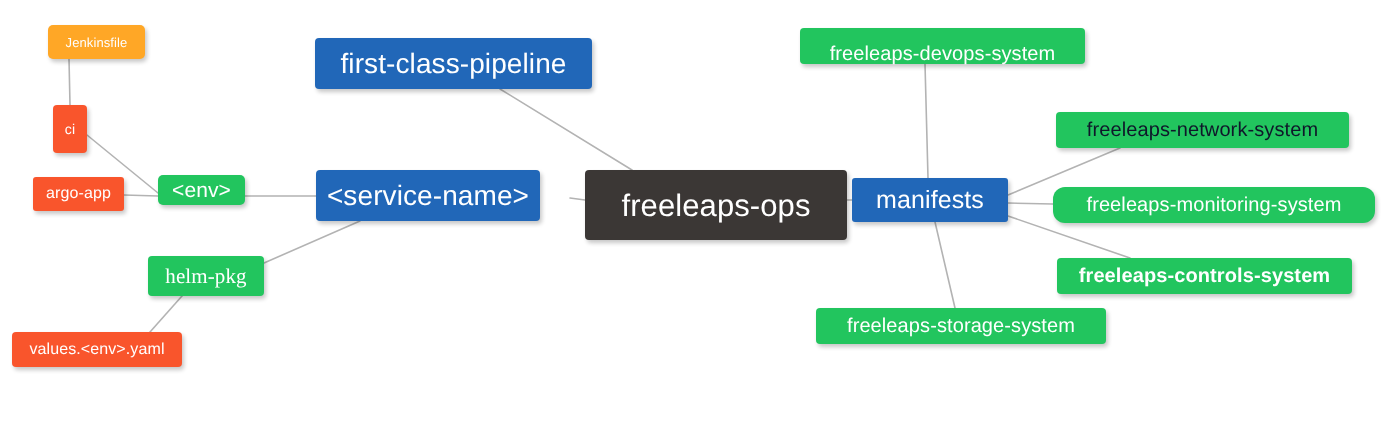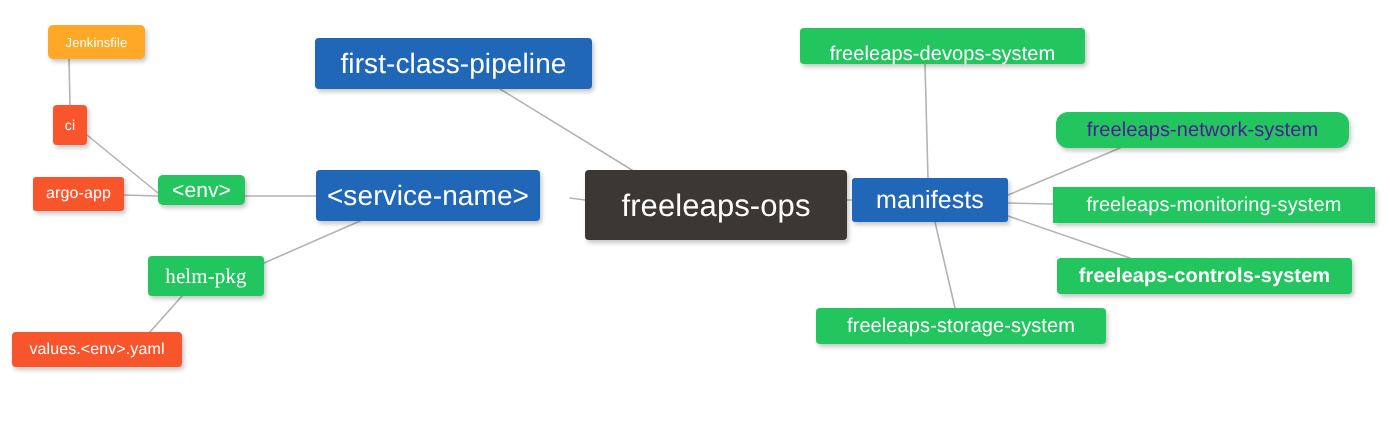--- a/index.html
+++ b/index.html
@@ -57,21 +57,21 @@
       <line x1="928" y1="178" x2="925" y2="64" stroke="#b3b3b3" stroke-width="1.6" stroke-linecap="round"></line>
       <line x1="1008" y1="195" x2="1120" y2="148" stroke="#b3b3b3" stroke-width="1.6" stroke-linecap="round"></line>
       <line x1="1008" y1="203" x2="1053" y2="204" stroke="#b3b3b3" stroke-width="1.6" stroke-linecap="round"></line>
       <line x1="1008" y1="216" x2="1130" y2="258" stroke="#b3b3b3" stroke-width="1.6" stroke-linecap="round"></line>
       <line x1="935" y1="222" x2="955" y2="308" stroke="#b3b3b3" stroke-width="1.6" stroke-linecap="round"></line>
     </svg>
   <div id="node-layer">
       <div class="node" style="left: 20px; top: 25px; width: 97px; height: 34px; background: rgb(255, 167, 38); color: rgb(255, 255, 255); font-size: 13px; border-radius: 5px; margin-left: 28px;">
         <span>Jenkinsfile</span>
       </div>
-      <div class="node" style="left: 53px; top: 105px; width: 34px; height: 40px; background: rgb(249, 85, 44); color: rgb(255, 255, 255); font-size: 14px; border-radius: 4px;">
+      <div class="node" style="left: 53px; top: 105px; width: 34px; height: 48px; background: rgb(249, 85, 44); color: rgb(255, 255, 255); font-size: 14px; border-radius: 4px;">
         <span>ci</span>
       </div>
       <div class="node" style="left: 33px; top: 177px; width: 91px; height: 34px; background: rgb(249, 85, 44); color: rgb(255, 255, 255); font-size: 16px; border-radius: 3px; text-align: right;">
         <span>argo-app</span>
       </div>
       <div class="node" style="left: 158px; top: 175px; width: 87px; height: 30px; background: rgb(34, 197, 94); color: rgb(255, 255, 255); font-size: 21px; border-radius: 5px;">
         <span>&lt;env&gt;</span>
       </div>
       <div class="node" style="left: 148px; top: 256px; width: 116px; height: 40px; background: rgb(34, 197, 94); color: rgb(255, 255, 255); font-size: 21px; border-radius: 4px; font-family: Liberation Serif, serif;">
         <span>helm-pkg</span>
@@ -87,24 +87,24 @@
       </div>
       <div class="node" style="left: 585px; top: 170px; width: 262px; height: 70px; background: rgb(59, 55, 53); color: rgb(255, 255, 255); font-size: 31px; border-radius: 4px;">
         <span>freeleaps-ops</span>
       </div>
       <div class="node" style="left: 852px; top: 178px; width: 156px; height: 44px; background: rgb(33, 103, 184); color: rgb(255, 255, 255); font-size: 25px; border-radius: 3px;">
         <span>manifests</span>
       </div>
       <div class="node" style="left: 800px; top: 28px; width: 285px; height: 36px; background: rgb(34, 197, 94); color: rgb(255, 255, 255); font-size: 20px; border-radius: 4px; align-items: flex-end;">
         <span>freeleaps-devops-system</span>
       </div>
-      <div class="node" style="left: 1056px; top: 112px; width: 293px; height: 36px; background: rgb(34, 197, 94); color: #4c1d95; font-size: 20px; border-radius: 12px;">
+      <div class="node" style="left: 1056px; top: 112px; width: 293px; height: 36px; background: rgb(34, 197, 94); color: #0f172a; font-size: 20px; border-radius: 4px;">
         <span>freeleaps-network-system</span>
       </div>
-      <div class="node" style="left: 1053px; top: 187px; width: 322px; height: 36px; background: rgb(34, 197, 94); color: rgb(255, 255, 255); font-size: 20px; border-radius: 0;">
+      <div class="node" style="left: 1053px; top: 187px; width: 322px; height: 36px; background: rgb(34, 197, 94); color: rgb(255, 255, 255); font-size: 20px; border-radius: 12px;">
         <span>freeleaps-monitoring-system</span>
       </div>
       <div class="node" style="left: 1057px; top: 258px; width: 295px; height: 36px; background: rgb(34, 197, 94); color: rgb(255, 255, 255); font-size: 20px; border-radius: 4px; font-weight: bold;">
         <span>freeleaps-controls-system</span>
       </div>
       <div class="node" style="left: 816px; top: 308px; width: 290px; height: 36px; background: rgb(34, 197, 94); color: rgb(255, 255, 255); font-size: 20px; border-radius: 4px;">
         <span>freeleaps-storage-system</span>
       </div>
     </div>
 </div>

